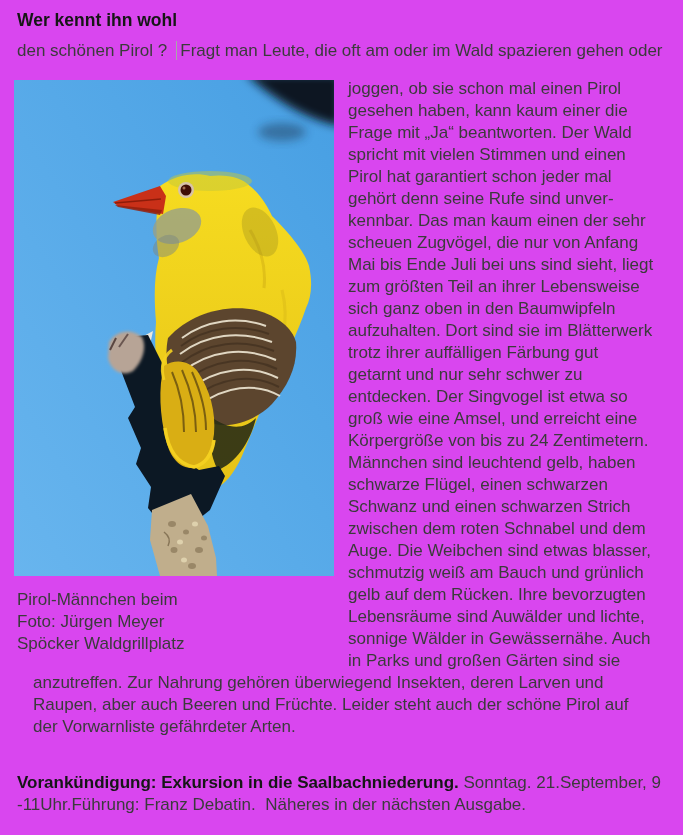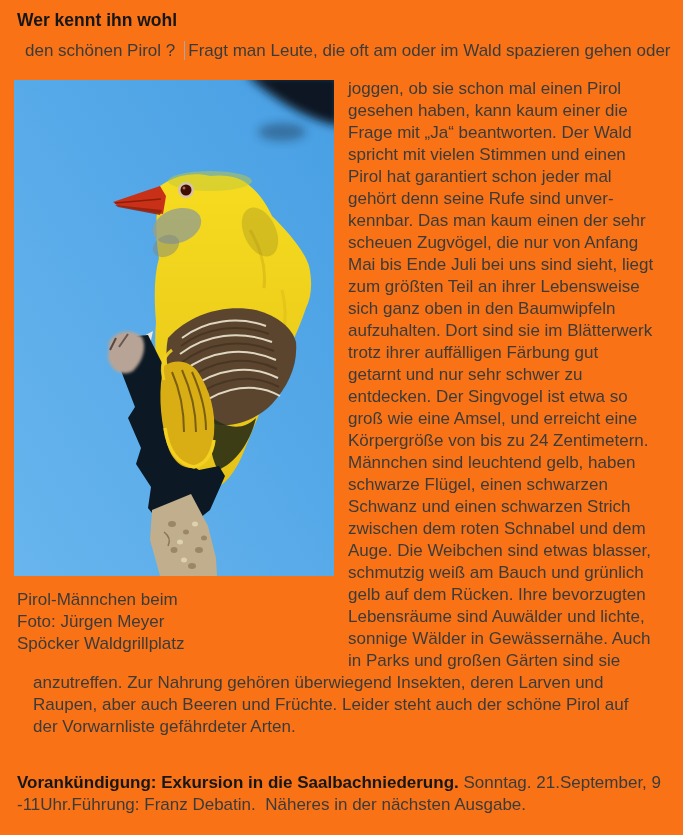--- a/index.html
+++ b/index.html
@@ -1,21 +1,21 @@
 <!DOCTYPE html>
 <html lang="de"><head>
 <meta charset="utf-8">
 <style>
   html,body{margin:0;padding:0;background:#ffffff;}
   body{width:683px;font-family:"Liberation Sans","DejaVu Sans",sans-serif;color:#3b3b3b;}
-  .page{position:relative;width:683px;height:835px;overflow:hidden;background:#f97316;}
+  .page{position:relative;width:683px;height:835px;overflow:hidden;background:#d946ef;}
 
   .title{font-size:17.5px;font-weight:bold;color:#161616;margin:10px 12px 0 17px;line-height:21px;}
 
-  .intro{font-size:17px;line-height:22px;margin:9px 12px 0 25px;white-space:nowrap;color:#3b3b3b;}
+  .intro{font-size:17px;line-height:22px;margin:9px 12px 0 17px;white-space:nowrap;color:#3b3b3b;}
   .vbar{display:inline-block;width:1px;height:19px;background:#a8a8a8;vertical-align:-4px;margin:0 3px 0 9px;}
 
   .article-body{margin:0 12px 0 17px;font-size:17px;line-height:22px;}
   .article-body:after{content:"";display:block;clear:both;}
   .photo-figure{float:left;width:320px;margin:2px 14px 5px -3px;padding:0;}
   .photo{display:block;width:320px;height:496px;}
   .photo-caption{margin-top:13px;line-height:22px;padding-left:3px;font-size:17px;color:#3b3b3b;}
   .photo-caption span{display:block;}
   .flow{margin:16px;text-align:left;}
 

